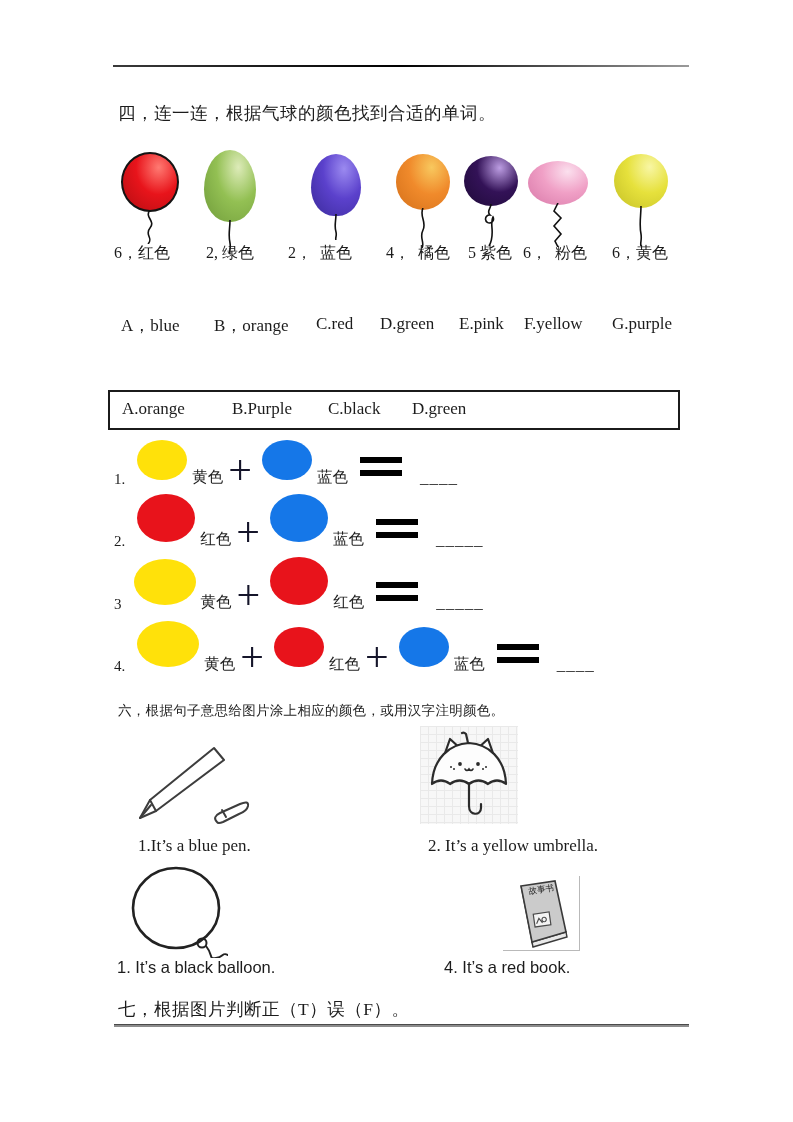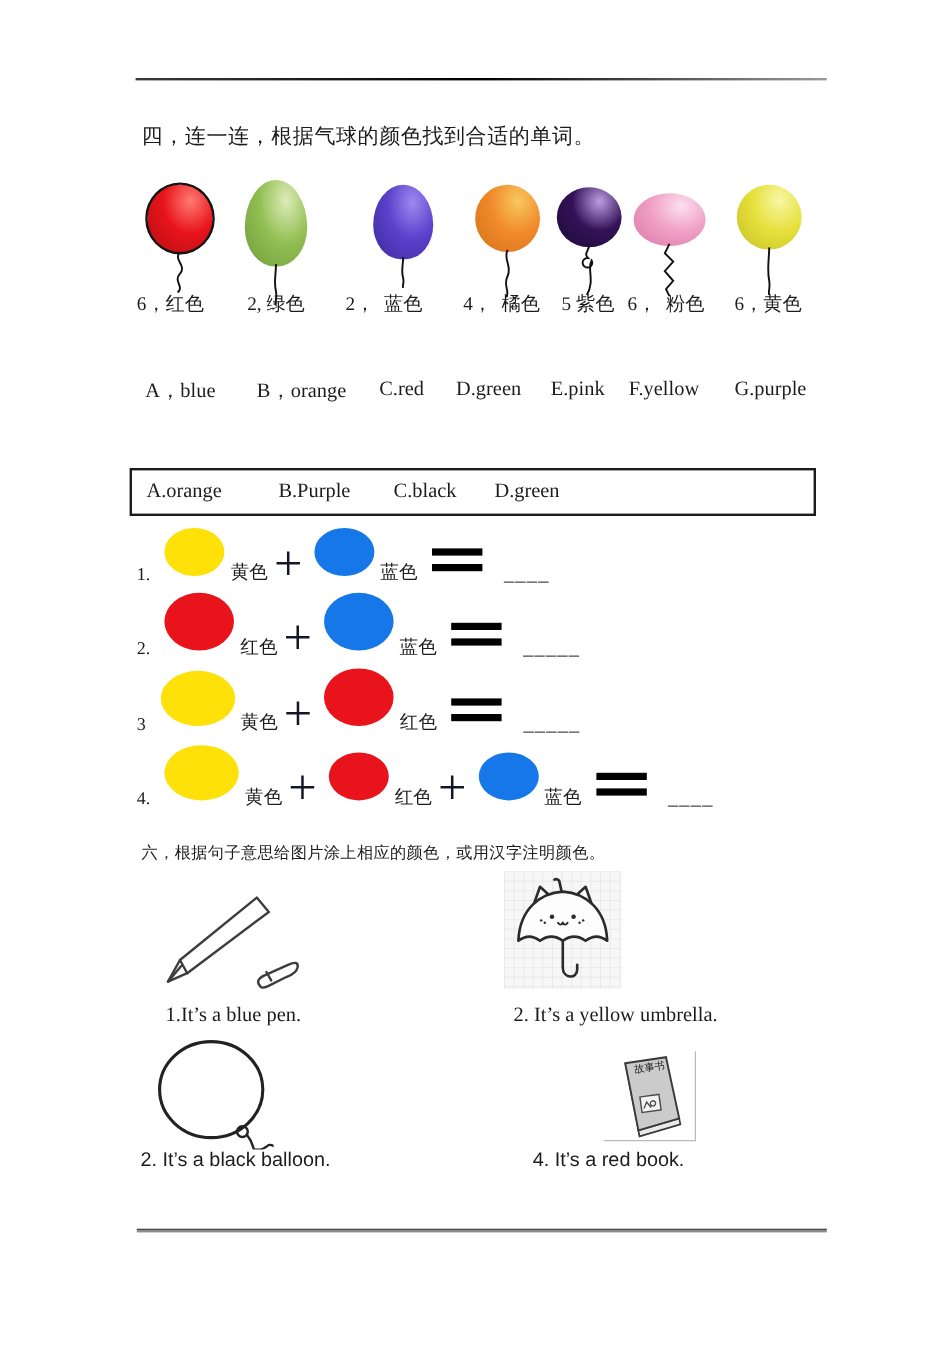--- a/index.html
+++ b/index.html
@@ -257,18 +257,19 @@
       <polygon points="29,66 63,56 64,61 30,71" fill="#e9e9e9" stroke="#3a3a3a" stroke-width="1.4"></polygon>
       <polygon points="18,10 52,5 63,56 29,66" fill="#cbcbcb" stroke="#3a3a3a" stroke-width="1.6"></polygon>
       <text x="26" y="18" font-size="8.5" fill="#222" transform="rotate(-8 26 18)">故事书</text>
       <g transform="rotate(-8 39 43)">
         <rect x="31" y="37" width="16" height="13" fill="#f4f4f4" stroke="#4a4a4a" stroke-width="1.2"></rect>
         <path d="M33,47 l3,-5 l3,5 M41,46 a2.2,2.2 0 1 1 .1,0" stroke="#4a4a4a" stroke-width="1.1" fill="none"></path>
       </g>
     </svg>
   </div>
 
-  <div class="caption caption-sans" id="cap-balloon">2. It’s a black balloon.</div>
+  <div class="caption caption-sans" id="cap-balloon">1. It’s a black balloon.</div>
   <div class="caption caption-sans" id="cap-book">4. It’s a red book.</div>
 
+  <div class="heading" id="s7-heading">七，根据图片判断正（T）误（F）。</div>
 
   <div class="rule" id="rule-bottom"></div>
 </div>
 
 </body></html>

